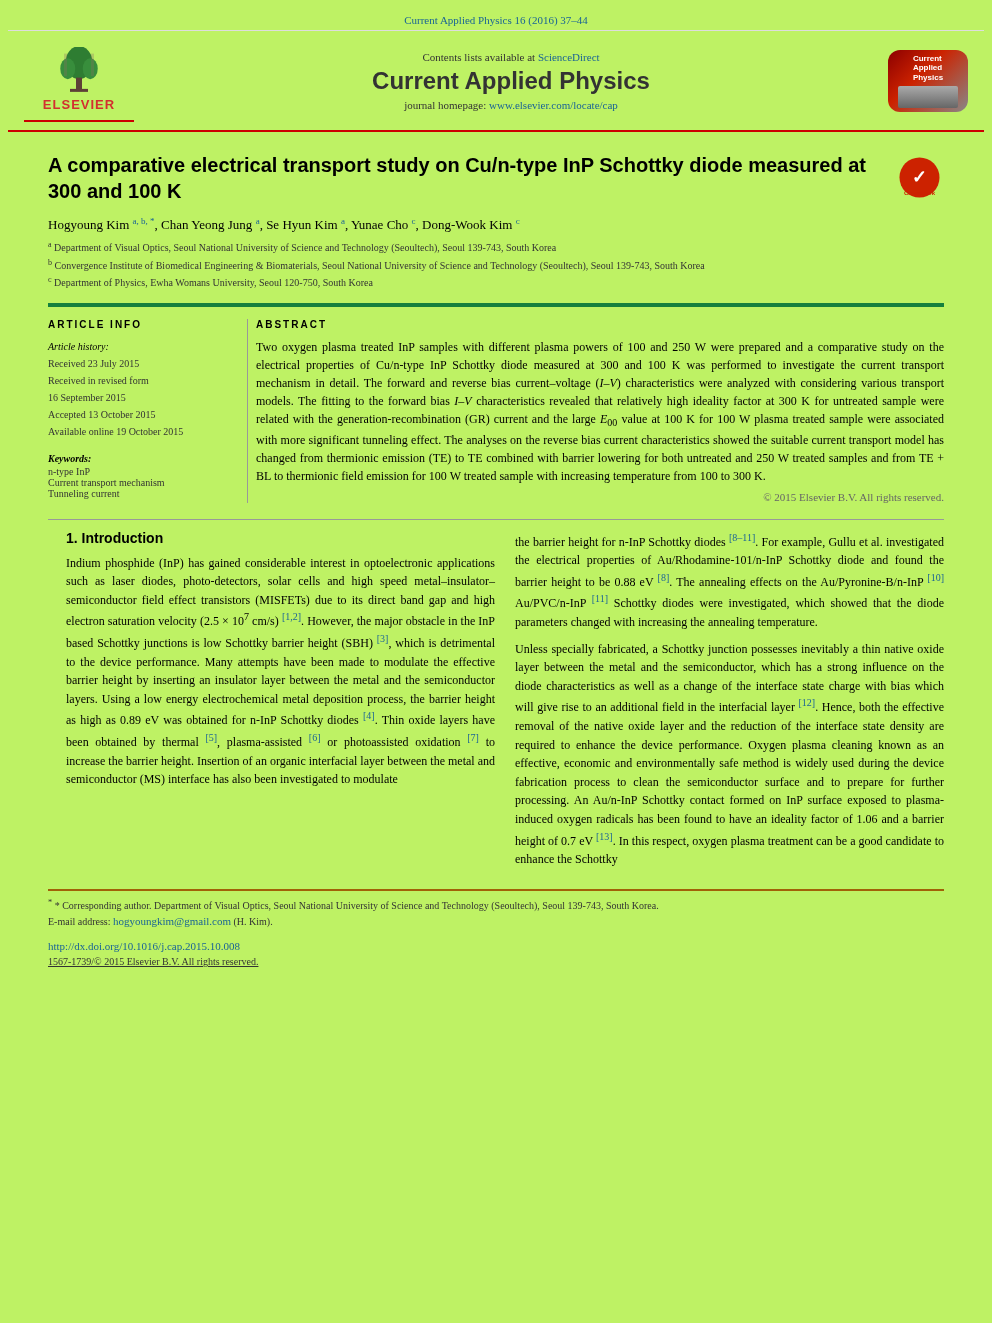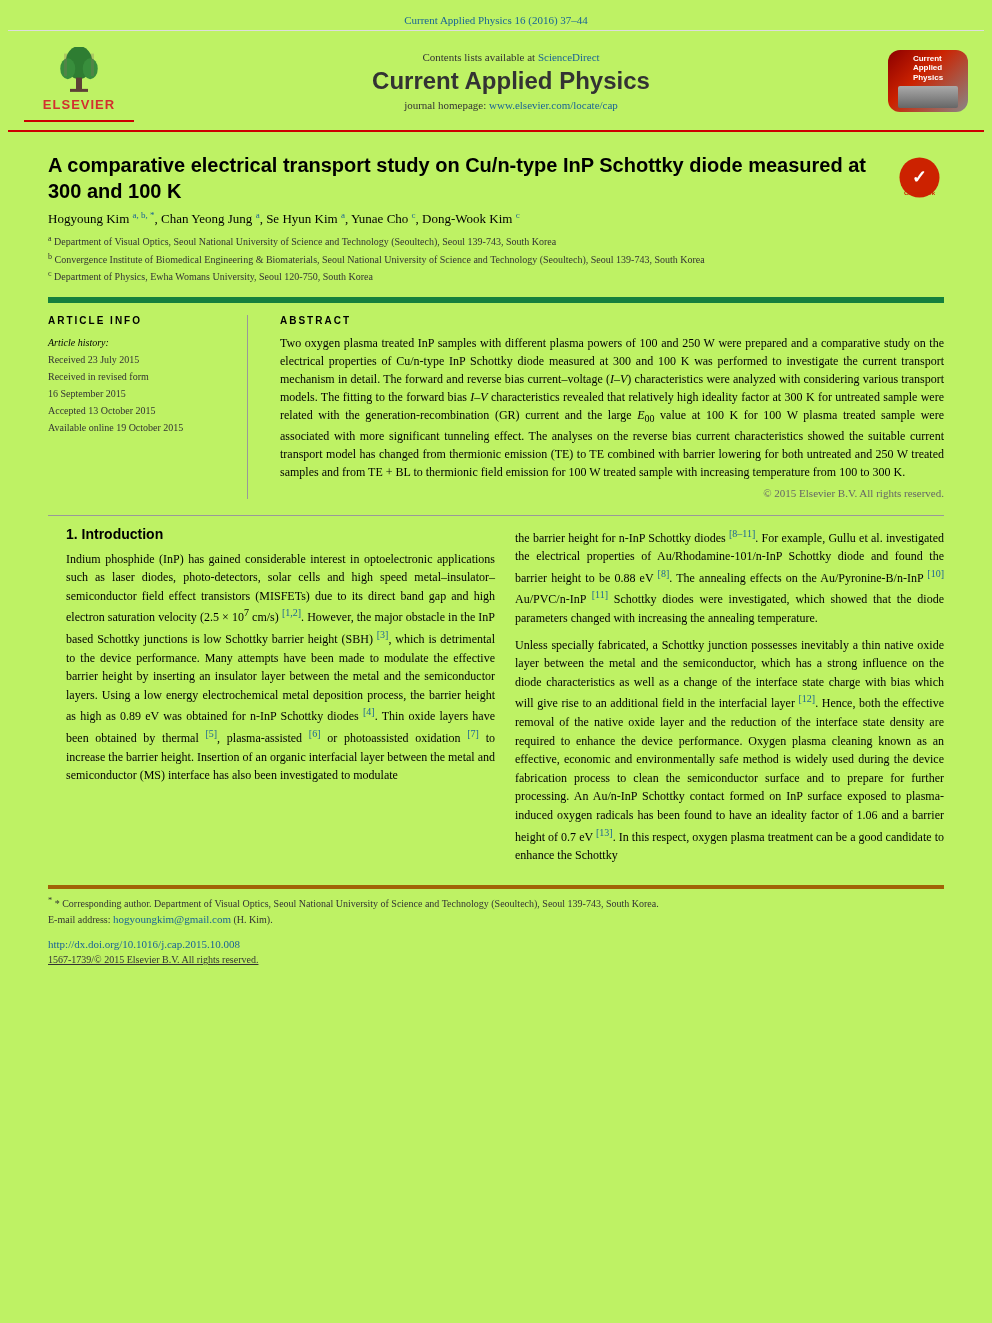--- a/index.html
+++ b/index.html
@@ -102,21 +102,21 @@
     }
     
     .article-content {
       padding: 20px 40px;
     }
     
     .paper-title-section {
       display: flex;
       justify-content: space-between;
       align-items: flex-start;
-      margin-bottom: 6px;
+      margin-bottom: 12px;
     }
     .paper-title {
       font-size: 20px;
       font-weight: bold;
       color: #000;
       font-family: Arial, sans-serif;
       line-height: 1.3;
       flex: 1;
       padding-right: 20px;
     }
@@ -153,22 +153,22 @@
     .affiliation-line {
       display: block;
     }
     .aff-sup {
       font-size: 8px;
       vertical-align: super;
     }
     
     .two-col-section {
       display: flex;
-      gap: 32px;
-      border-top: 6px solid #15803d;
+      gap: 8px;
+      border-top: 4px solid #15803d;
       padding-top: 12px;
       margin-bottom: 16px;
     }
     .article-info-col {
       width: 200px;
       flex-shrink: 0;
       border-right: 1px solid #999;
       padding-right: 12px;
     }
     .abstract-col {
@@ -257,21 +257,21 @@
       text-align: justify;
       margin-bottom: 8px;
     }
     .ref-link {
       color: #1a6496;
       font-size: 10px;
       vertical-align: super;
     }
     
     .footnote-section {
-      border-top: 4px solid #a16207;
+      border-top: 2px solid #a16207;
       margin-top: 12px;
       padding-top: 6px;
       font-size: 10px;
       color: #333;
       line-height: 1.5;
     }
     .footer-links {
       margin-top: 8px;
       font-size: 11px;
     }
@@ -366,20 +366,26 @@
 
         <div class="article-history">
           <span class="history-label">Article history:</span>
           <span class="history-date">Received 23 July 2015</span>
           <span class="history-date">Received in revised form</span>
           <span class="history-date">16 September 2015</span>
           <span class="history-date">Accepted 13 October 2015</span>
           <span class="history-date">Available online 19 October 2015</span>
         </div>
 
+        <div class="keywords-section">
+          <span class="keywords-label">Keywords:</span>
+          <span class="keyword-item">n-type InP</span>
+          <span class="keyword-item">Current transport mechanism</span>
+          <span class="keyword-item">Tunneling current</span>
+        </div>
       </div>
 
       <div class="abstract-col">
         <div class="section-heading">ABSTRACT</div>
         <div class="abstract-text">
           Two oxygen plasma treated InP samples with different plasma powers of 100 and 250 W were prepared and a comparative study on the electrical properties of Cu/n-type InP Schottky diode measured at 300 and 100 K was performed to investigate the current transport mechanism in detail. The forward and reverse bias current–voltage (<em>I</em>–<em>V</em>) characteristics were analyzed with considering various transport models. The fitting to the forward bias <em>I</em>–<em>V</em> characteristics revealed that relatively <span>high</span> ideality factor at 300 K for untreated sample were related with the generation-recombination (GR) current and the large <em>E</em><sub>00</sub> value at 100 K for 100 W plasma treated sample were associated with more significant tunneling effect. The analyses on the reverse bias current characteristics showed the suitable current transport model has changed from thermionic emission (TE) to TE combined with barrier lowering for both untreated and 250 W treated samples and from TE + BL to thermionic field emission for 100 W treated sample with increasing temperature from 100 to 300 K.
         </div>
         <div class="copyright-line">© 2015 Elsevier B.V. All rights reserved.</div>
       </div>
     </div>

